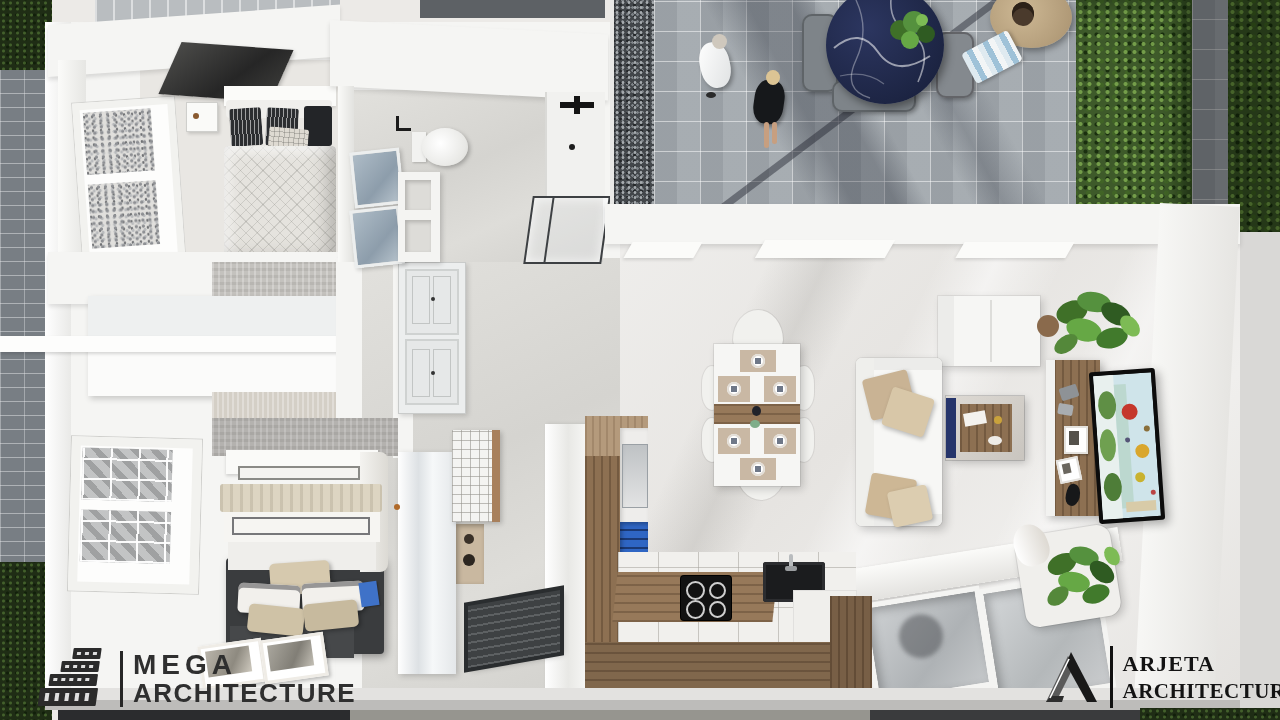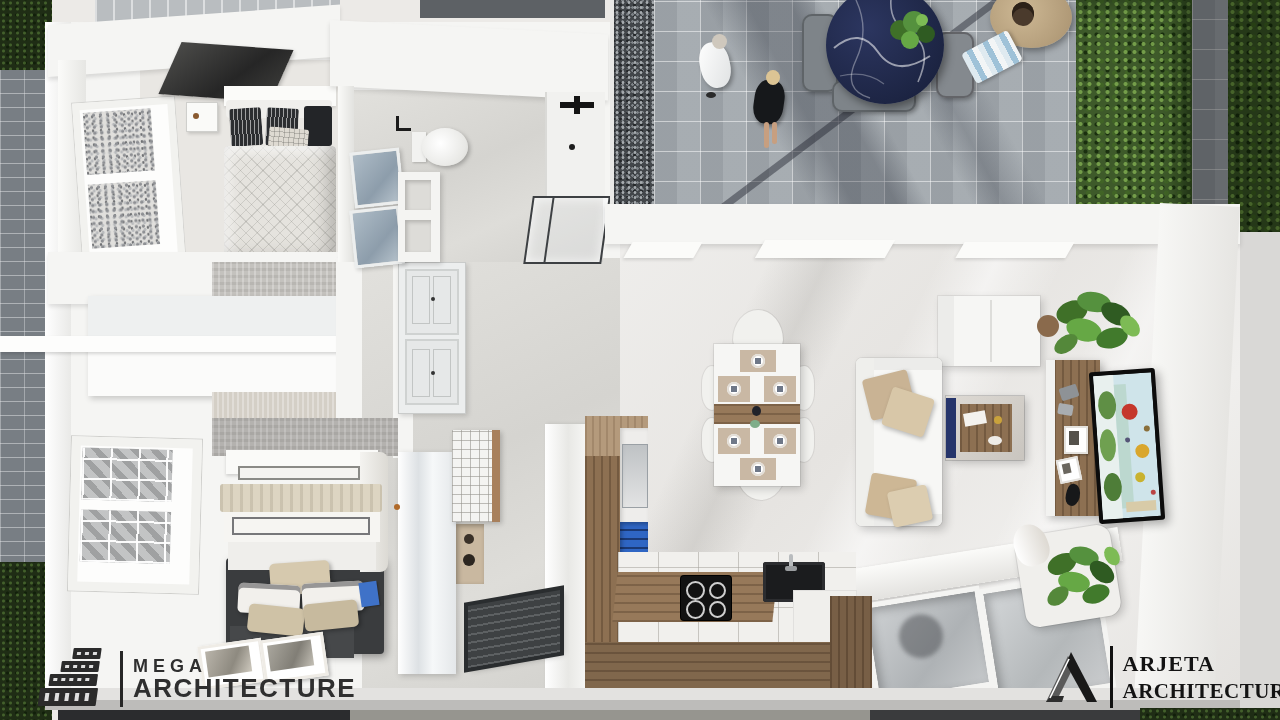--- a/index.html
+++ b/index.html
@@ -53,21 +53,21 @@
     repeating-linear-gradient(45deg,rgba(118,118,112,.22) 0 1px,transparent 1px 8px),
     repeating-linear-gradient(-45deg,rgba(118,118,112,.22) 0 1px,transparent 1px 8px);}
   .concrete{background-color:#c4c2be;background-image:
     repeating-linear-gradient(90deg,rgba(255,255,255,.25) 0 2px,transparent 2px 6px),
     repeating-linear-gradient(0deg,rgba(96,94,90,.12) 0 3px,transparent 3px 7px);}
   .gloss{background:linear-gradient(90deg,#ffffff 0%,#dde1e4 35%,#f6f8f9 60%,#e4e7e9 100%);}
   
   .logo{display:flex;align-items:center;gap:10px;}
   .logo-bar{width:3px;background:#262626;}
   .mega-text{color:#2f2f2f;font-weight:600;line-height:1.02;}
-  .mega-text .l1{font-size:18px;letter-spacing:5px;}
+  .mega-text .l1{font-size:28px;letter-spacing:5px;}
   .mega-text .l2{font-size:26px;letter-spacing:1.5px;}
   .arjeta-text{color:#131313;font-family:"Liberation Serif",serif;font-weight:600;line-height:1.25;}
   .arjeta-text .l1{font-size:22px;letter-spacing:1px;}
   .arjeta-text .l2{font-size:21px;letter-spacing:.5px;}
   .chair-n{background:#f1f1ee;box-shadow:0 0 0 1px rgba(0,0,0,.07);}
 </style>
 </head>
 <body>
 
 <div class="scene">

